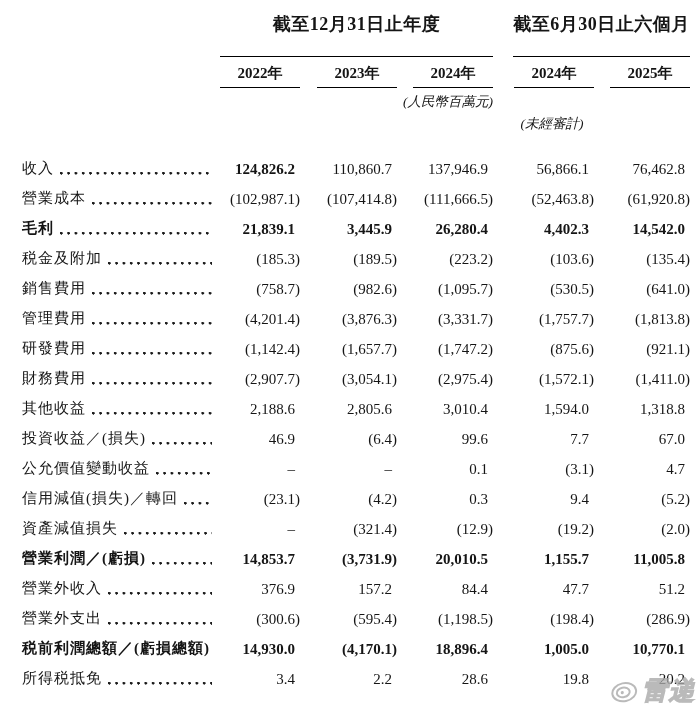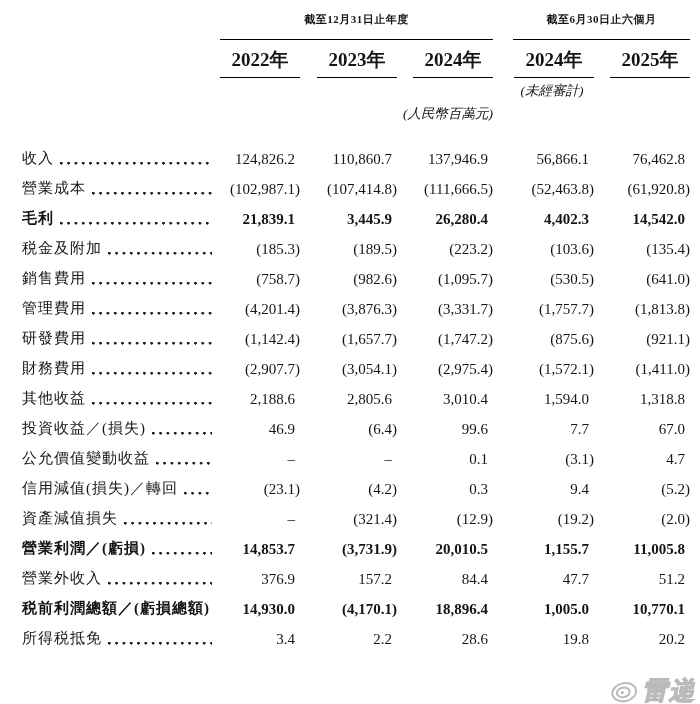--- a/index.html
+++ b/index.html
@@ -8,27 +8,27 @@
     font-family:"Liberation Serif","DejaVu Serif",serif;color:#151515;
   }
   table.fin{
     position:absolute;left:22px;top:6px;width:668px;
     border-collapse:collapse;table-layout:fixed;
   }
   td{padding:0;vertical-align:bottom;}
   
   .grp-td{padding-top:6px;}
   .grp{
-    font-weight:bold;font-size:11px;text-align:center;letter-spacing:.5px;
-    border-bottom:1.5px solid #000;padding-bottom:12px;white-space:nowrap;
+    font-weight:bold;font-size:18px;text-align:center;letter-spacing:.5px;
+    border-bottom:1.5px solid #000;padding-bottom:20px;white-space:nowrap;
   }
   .grp.g1{margin-left:5px;}
   .grp.g2{margin-left:20px;}
   .yr{
-    width:80px;margin-left:auto;text-align:center;font-weight:bold;font-size:19px;
+    width:80px;margin-left:auto;text-align:center;font-weight:bold;font-size:15px;
     border-bottom:1.5px solid #000;padding:7px 0 4px;white-space:nowrap;
   }
   .note-row td{height:22px;}
   .note-unit{
     font-style:italic;font-size:13.5px;text-align:right;white-space:nowrap;padding-top:5px;
   }
   .note-unaudited{
     font-style:italic;font-size:13.5px;width:84px;margin-left:auto;text-align:center;
     white-space:nowrap;padding-top:3px;
   }
@@ -90,46 +90,46 @@
             <div class="yr">2024年</div>
           </td>
         <td>
             <div class="yr">2024年</div>
           </td>
         <td>
             <div class="yr">2025年</div>
           </td>
       </tr>
       <tr class="note-row">
-        <td colspan="4"></td>
-        <td>
-            <div class="note-unaudited">(未經審計)</div>
-          </td>
-        <td></td>
+        <td colspan="3"></td>
+        <td>
+            <div class="note-unit">(人民幣百萬元)</div>
+          </td>
+        <td colspan="2"></td>
       </tr>
       <tr class="note-row">
-        <td colspan="3"></td>
-        <td>
-            <div class="note-unit">(人民幣百萬元)</div>
-          </td>
-        <td colspan="2"></td>
+        <td colspan="4"></td>
+        <td>
+            <div class="note-unaudited">(未經審計)</div>
+          </td>
+        <td></td>
       </tr>
       <tr class="spacer-row">
           <td colspan="6"></td>
         </tr>
     </thead>
     <tbody class="data" id="rows">
         <tr>
           <td>
             <div class="lab">
               <span class="t">收入</span>
               <span class="dots"></span>
             </div>
           </td>
-          <td class="num"><span style="padding-right: 5px;">124,826.2</span></td>
+          <td class="num"><span style="padding-right: 5px; font-weight: bold;">124,826.2</span></td>
           <td class="num"><span style="padding-right: 5px;">110,860.7</span></td>
           <td class="num"><span style="padding-right: 5px;">137,946.9</span></td>
           <td class="num"><span style="padding-right: 5px;">56,866.1</span></td>
           <td class="num"><span style="padding-right: 5px;">76,462.8</span></td>
         </tr>
         <tr>
           <td>
             <div class="lab">
               <span class="t">營業成本</span>
               <span class="dots"></span>
@@ -302,20 +302,33 @@
             <div class="lab">
               <span class="t">營業外收入</span>
               <span class="dots"></span>
             </div>
           </td>
           <td class="num"><span style="padding-right: 5px;">376.9</span></td>
           <td class="num"><span style="padding-right: 5px;">157.2</span></td>
           <td class="num"><span style="padding-right: 5px;">84.4</span></td>
           <td class="num"><span style="padding-right: 5px;">47.7</span></td>
           <td class="num"><span style="padding-right: 5px;">51.2</span></td>
+        </tr>
+        <tr>
+          <td>
+            <div class="lab">
+              <span class="t">營業外支出</span>
+              <span class="dots"></span>
+            </div>
+          </td>
+          <td class="num"><span>(300.6)</span></td>
+          <td class="num"><span>(595.4)</span></td>
+          <td class="num"><span>(1,198.5)</span></td>
+          <td class="num"><span>(198.4)</span></td>
+          <td class="num"><span>(286.9)</span></td>
         </tr>
         <tr class="bold">
           <td>
             <div class="lab">
               <span class="t">税前利潤總額／(虧損總額)</span>
               <span class="dots"></span>
             </div>
           </td>
           <td class="num"><span style="padding-right: 5px;">14,930.0</span></td>
           <td class="num"><span>(4,170.1)</span></td>

